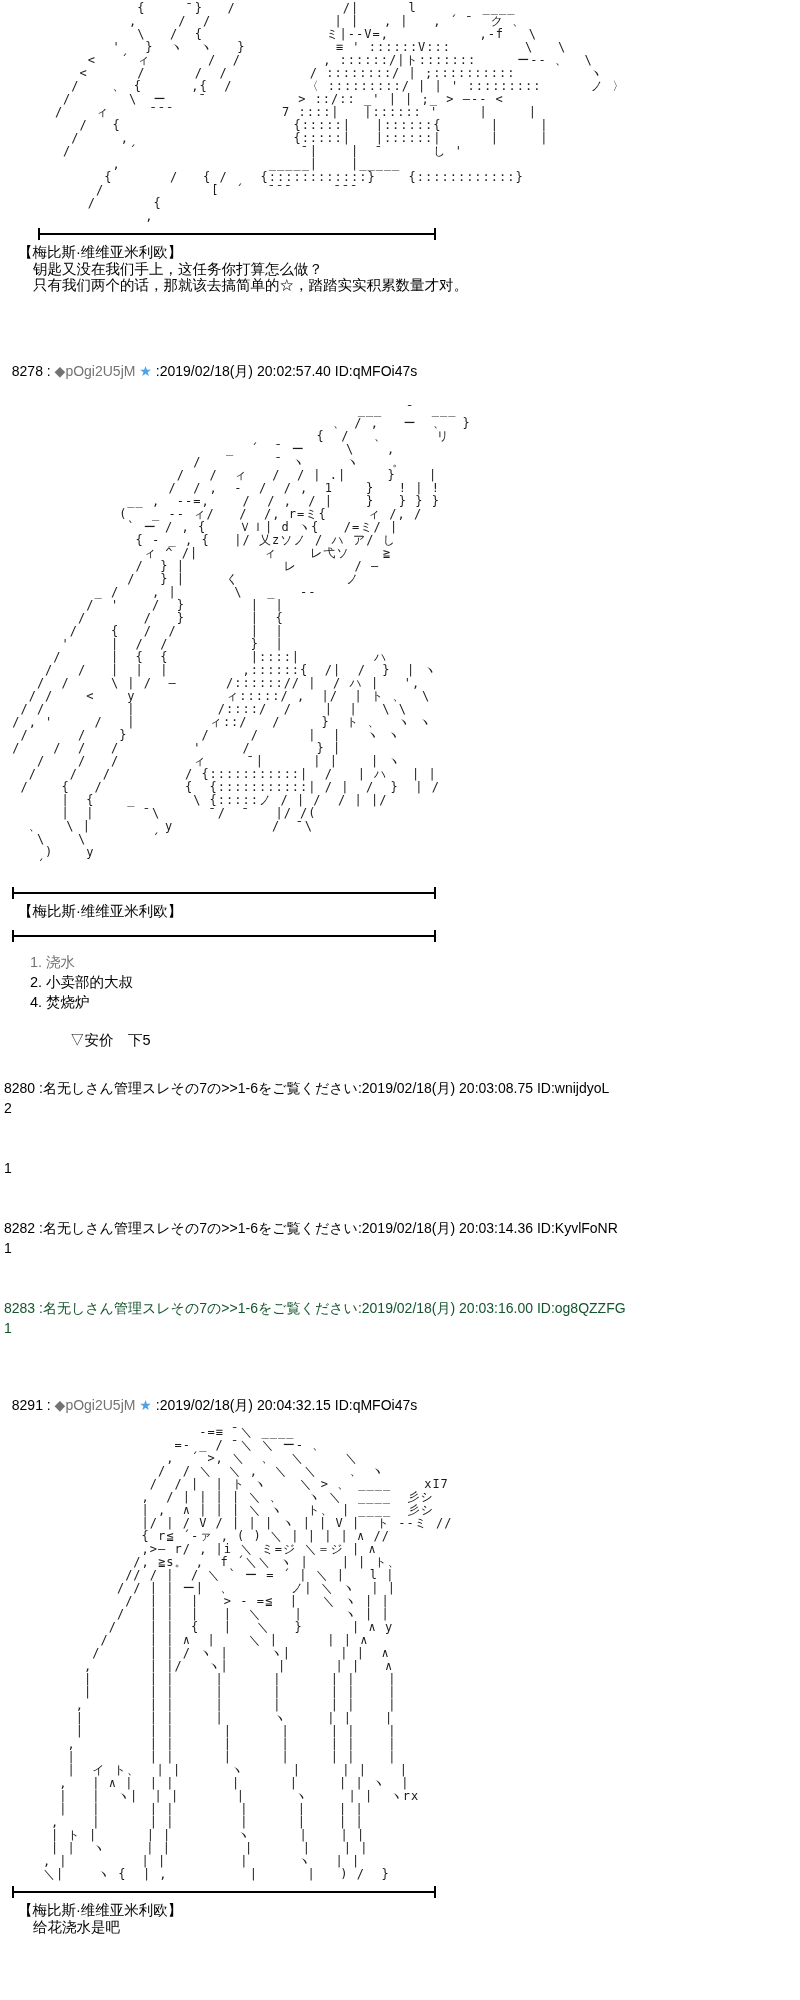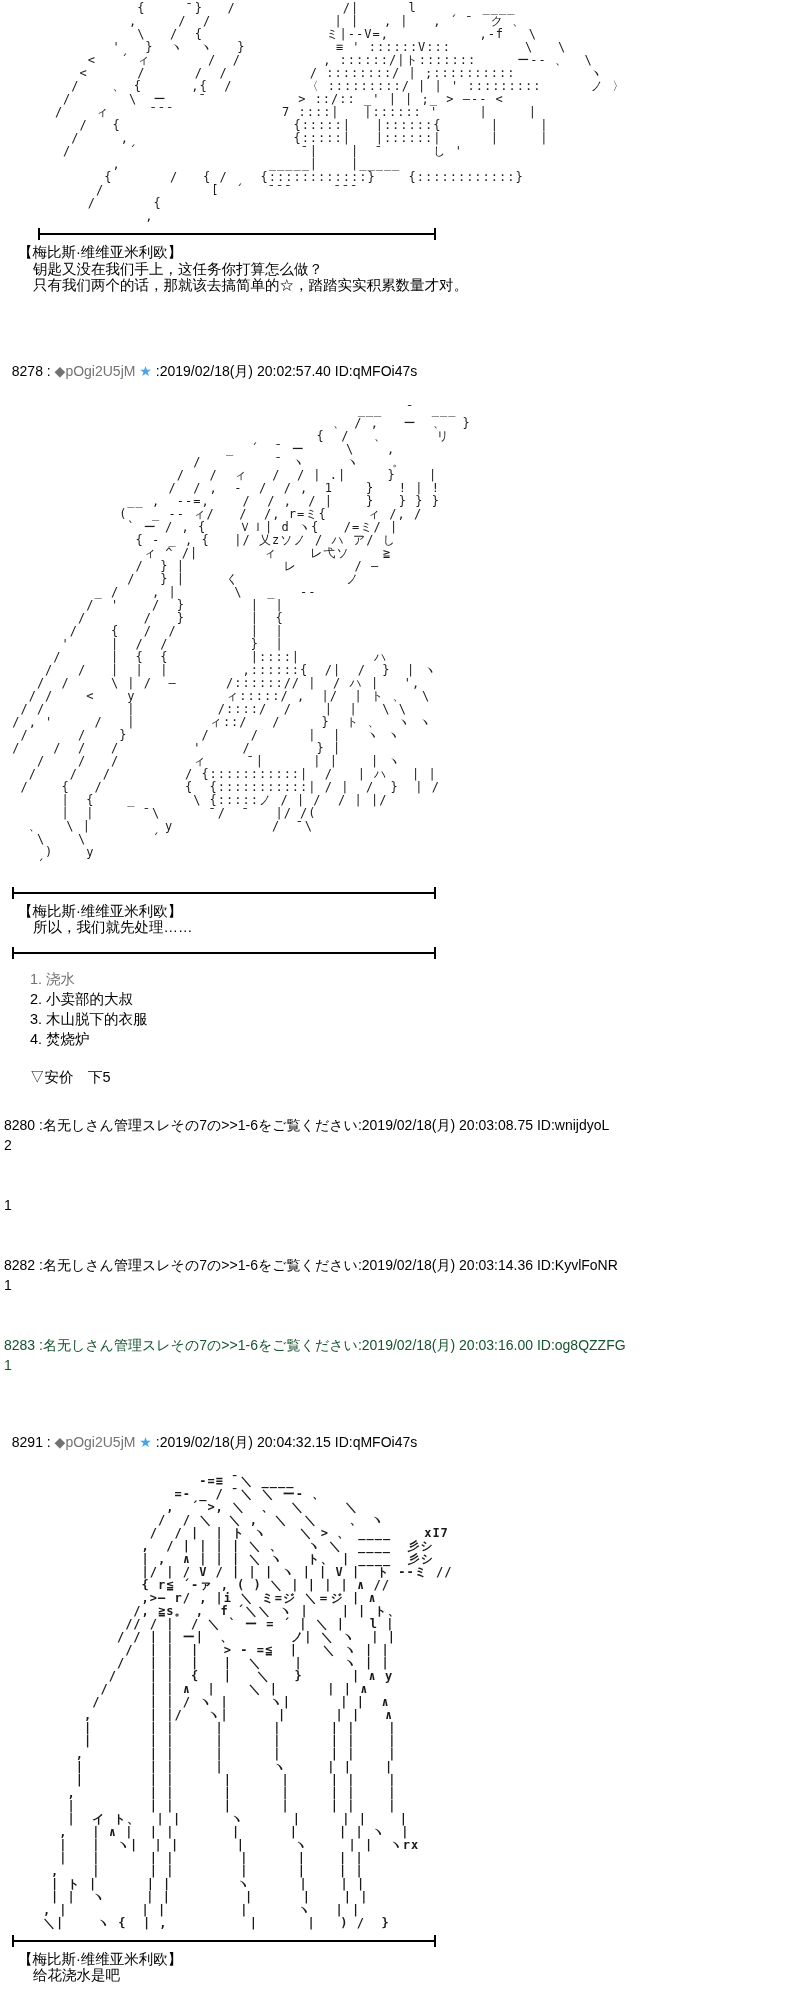--- a/index.html
+++ b/index.html
@@ -8,21 +8,21 @@
     background:#ffffff;color:#000000;
     font-family:"Liberation Sans",sans-serif;
   }
   .aa{
     font-family:"DejaVu Sans Mono",monospace;
     font-size:12px;line-height:13px;letter-spacing:1px;
     white-space:pre;margin:0;color:#1a1a1a;
   }
   #aa1{margin:2px 0 0 22px;}
   #aa2{margin:24px 0 0 4px;}
-  #aa3{margin:24px 0 0 10px;font-weight:bold;}
+  #aa3{margin:12px 0 0 10px;}
   .divider{position:relative;height:2px;background:#000;}
   .divider::before,.divider::after{
     content:"";position:absolute;top:-5px;width:2px;height:12px;background:#000;
   }
   .divider::before{left:0;}
   .divider::after{right:0;}
   .div1{margin:10px 0 0 38px;width:398px;}
   .div2{margin:20px 0 0 12px;width:424px;}
   .div3{margin:16px 0 0 12px;width:424px;}
   .div4{margin:10px 0 0 12px;width:424px;}
@@ -31,21 +31,21 @@
   .dialogue .line{margin-left:15px;}
   .post-head{
     margin:0 0 0 4px;font-size:14px;line-height:18px;white-space:pre;
   }
   #post-head-8278{margin-top:50px;}
   #post-head-8291{margin-top:8px;}
   .trip{color:#737373;}
   .star{color:#49a4ec;}
   .options{margin:15px 0 0 30px;font-size:14.5px;line-height:20px;}
   .options .opt.red{color:#737373;}
-  .anchor-line{margin-top:18px;}
+  .anchor-line{margin-top:18px;margin-left:40px;}
   .replies{margin:28px 0 0 4px;font-size:14px;}
   .reply{margin-bottom:40px;line-height:20px;}
   .reply span{display:block;}
   .reply.red{color:#14532d;}
   .dialogue-bottom{margin-top:9px;}
 </style>
 </head>
 <body>
 
 <pre class="aa" id="aa1">              {     ̄ }   /             /|      l        ____
@@ -112,29 +112,27 @@
        |  |      ̄ \      ̄ /  ̄    |/ /(
    、   \ |         y            /  ̄ \
     \    \        ´
      )    y
     ´</pre>
 
 <div class="divider div2"></div>
 
 <div class="dialogue">
   <div class="speaker">【梅比斯·维维亚米利欧】</div>
-  <div class="line">所以，我们就先处理……</div>
 </div>
 
 <div class="divider div3"></div>
 
 <div class="options">
   <div class="opt red">1. 浇水</div>
   <div class="opt">2. 小卖部的大叔</div>
-  <div class="opt">3. 木山脱下的衣服</div>
   <div class="opt">4. 焚烧炉</div>
   <div class="anchor-line">▽安价　下5</div>
 </div>
 
 <div class="replies">
   <div class="reply">
     <span>8280 :名无しさん管理スレその7の&gt;&gt;1-6をご覧ください:2019/02/18(月) 20:03:08.75 ID:wnijdyoL</span>
     <span>2</span>
   </div>
   <div class="reply">

